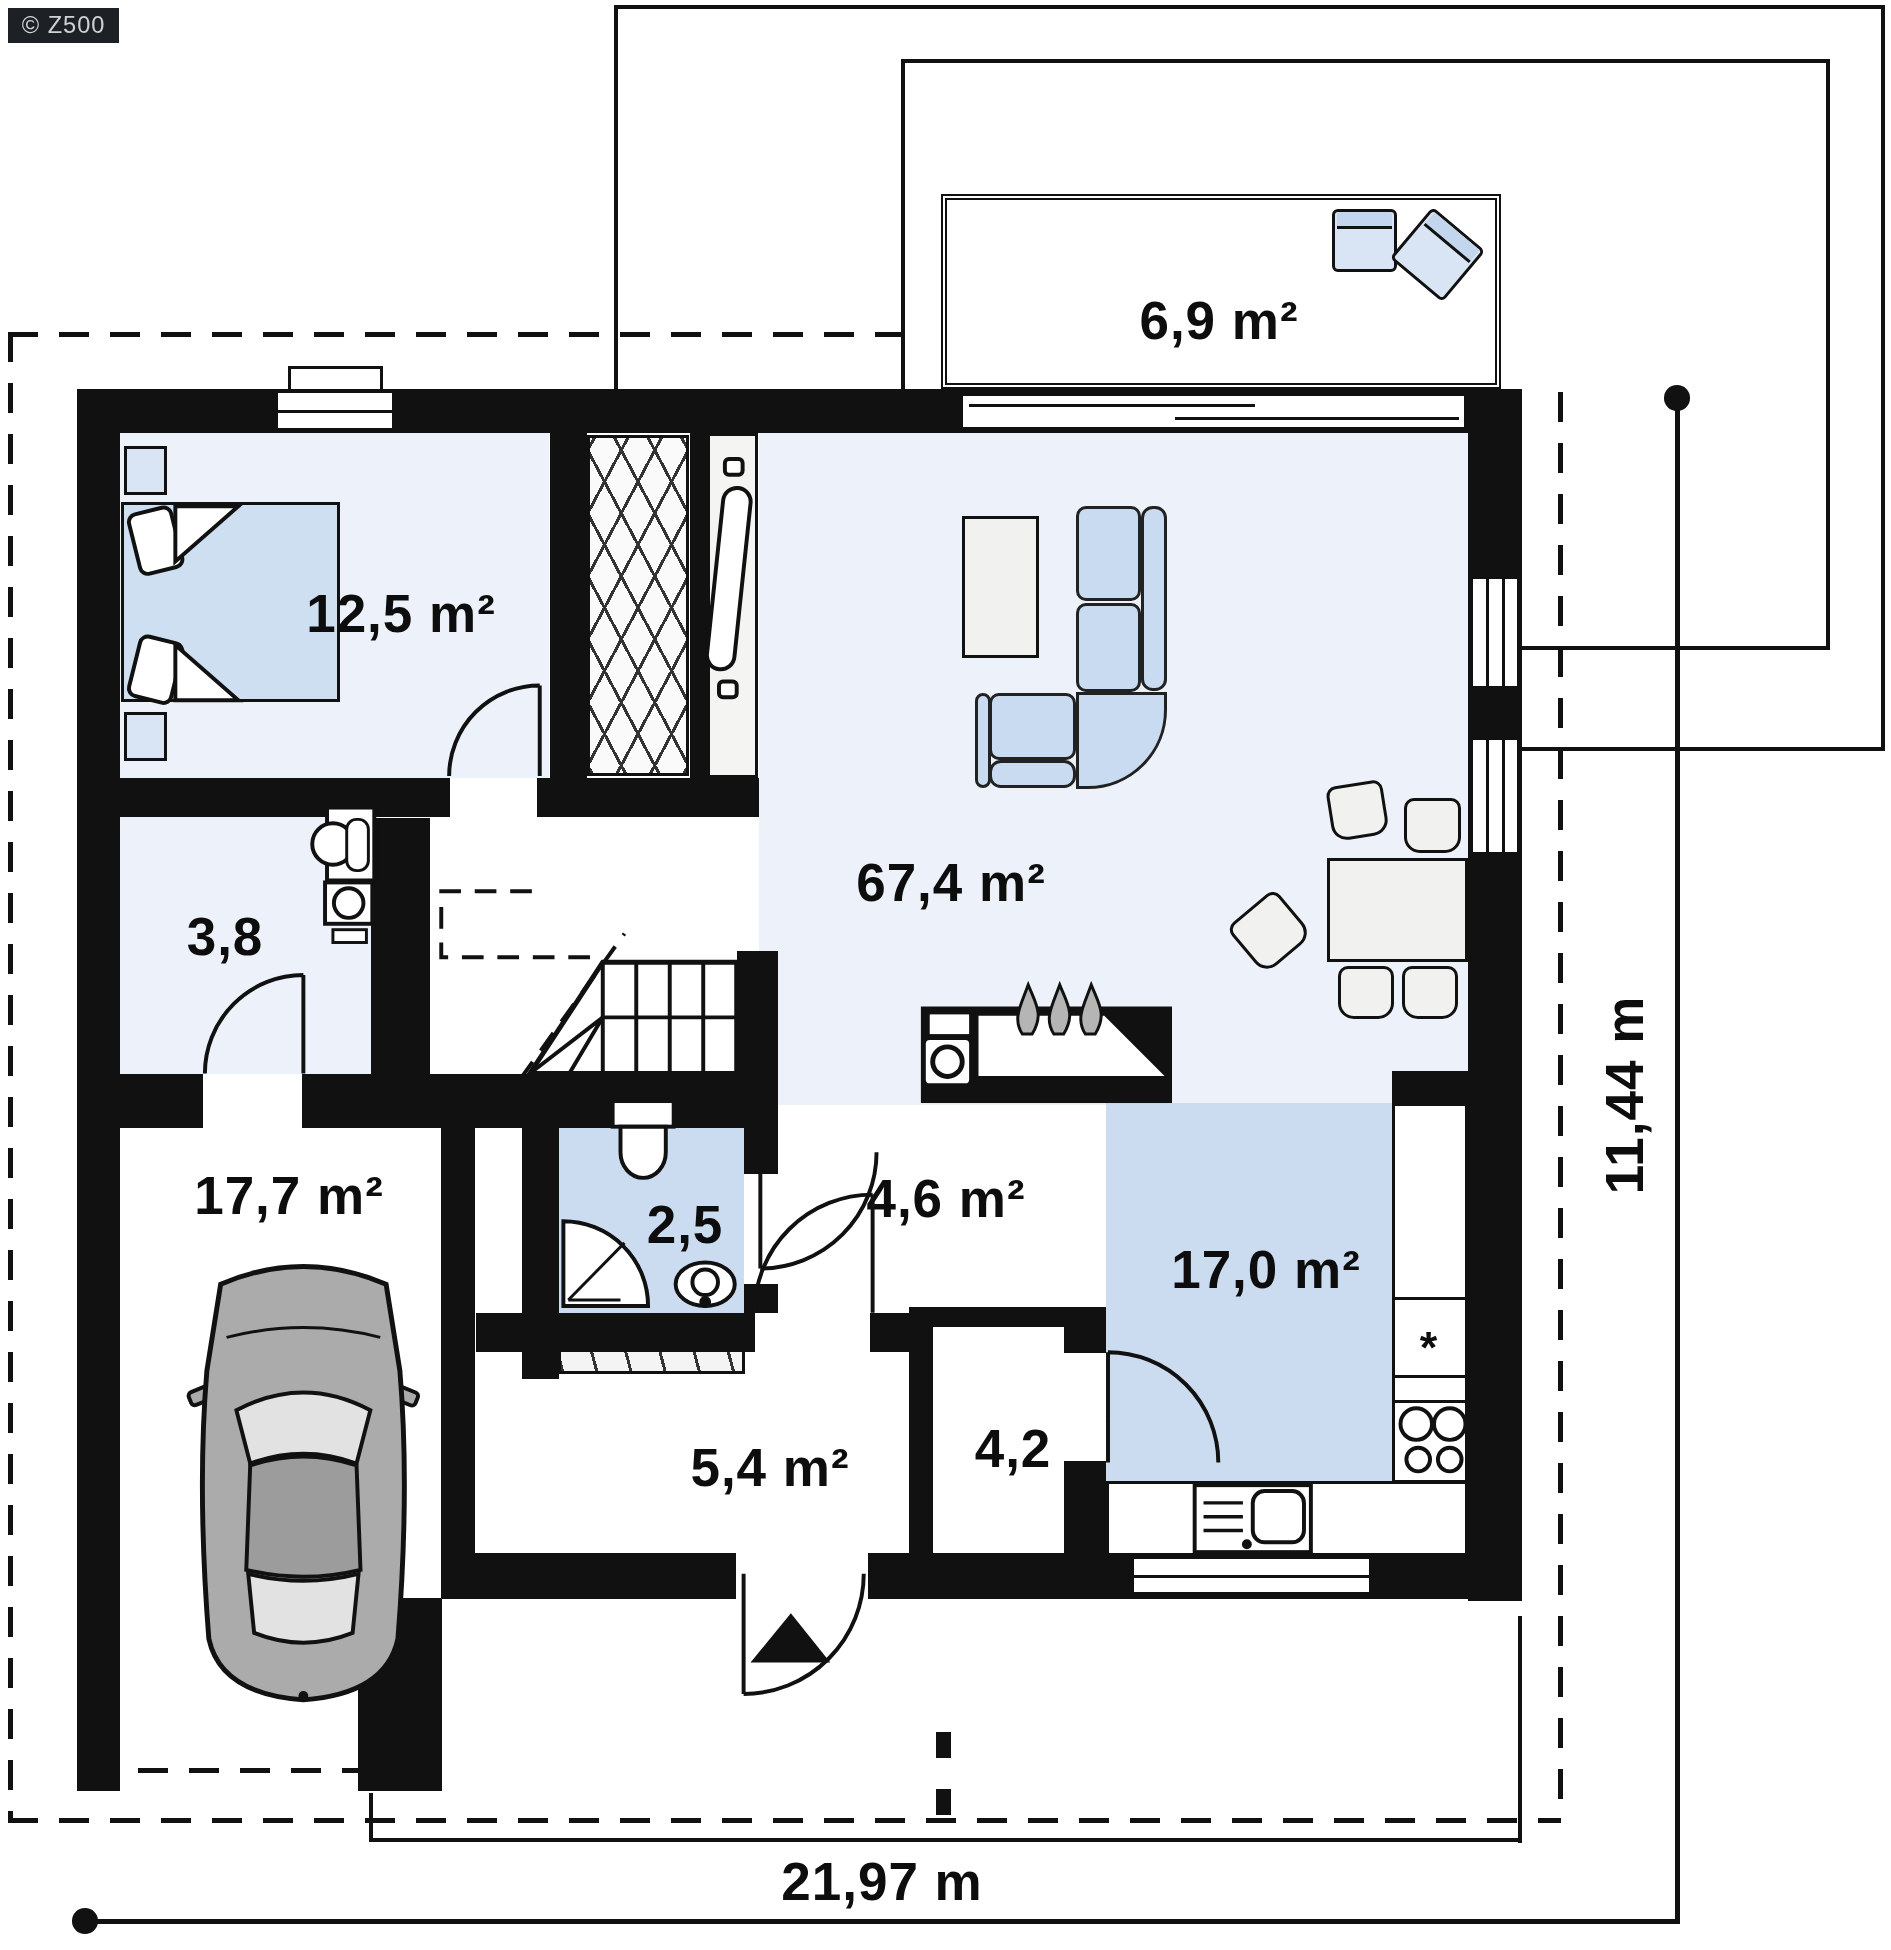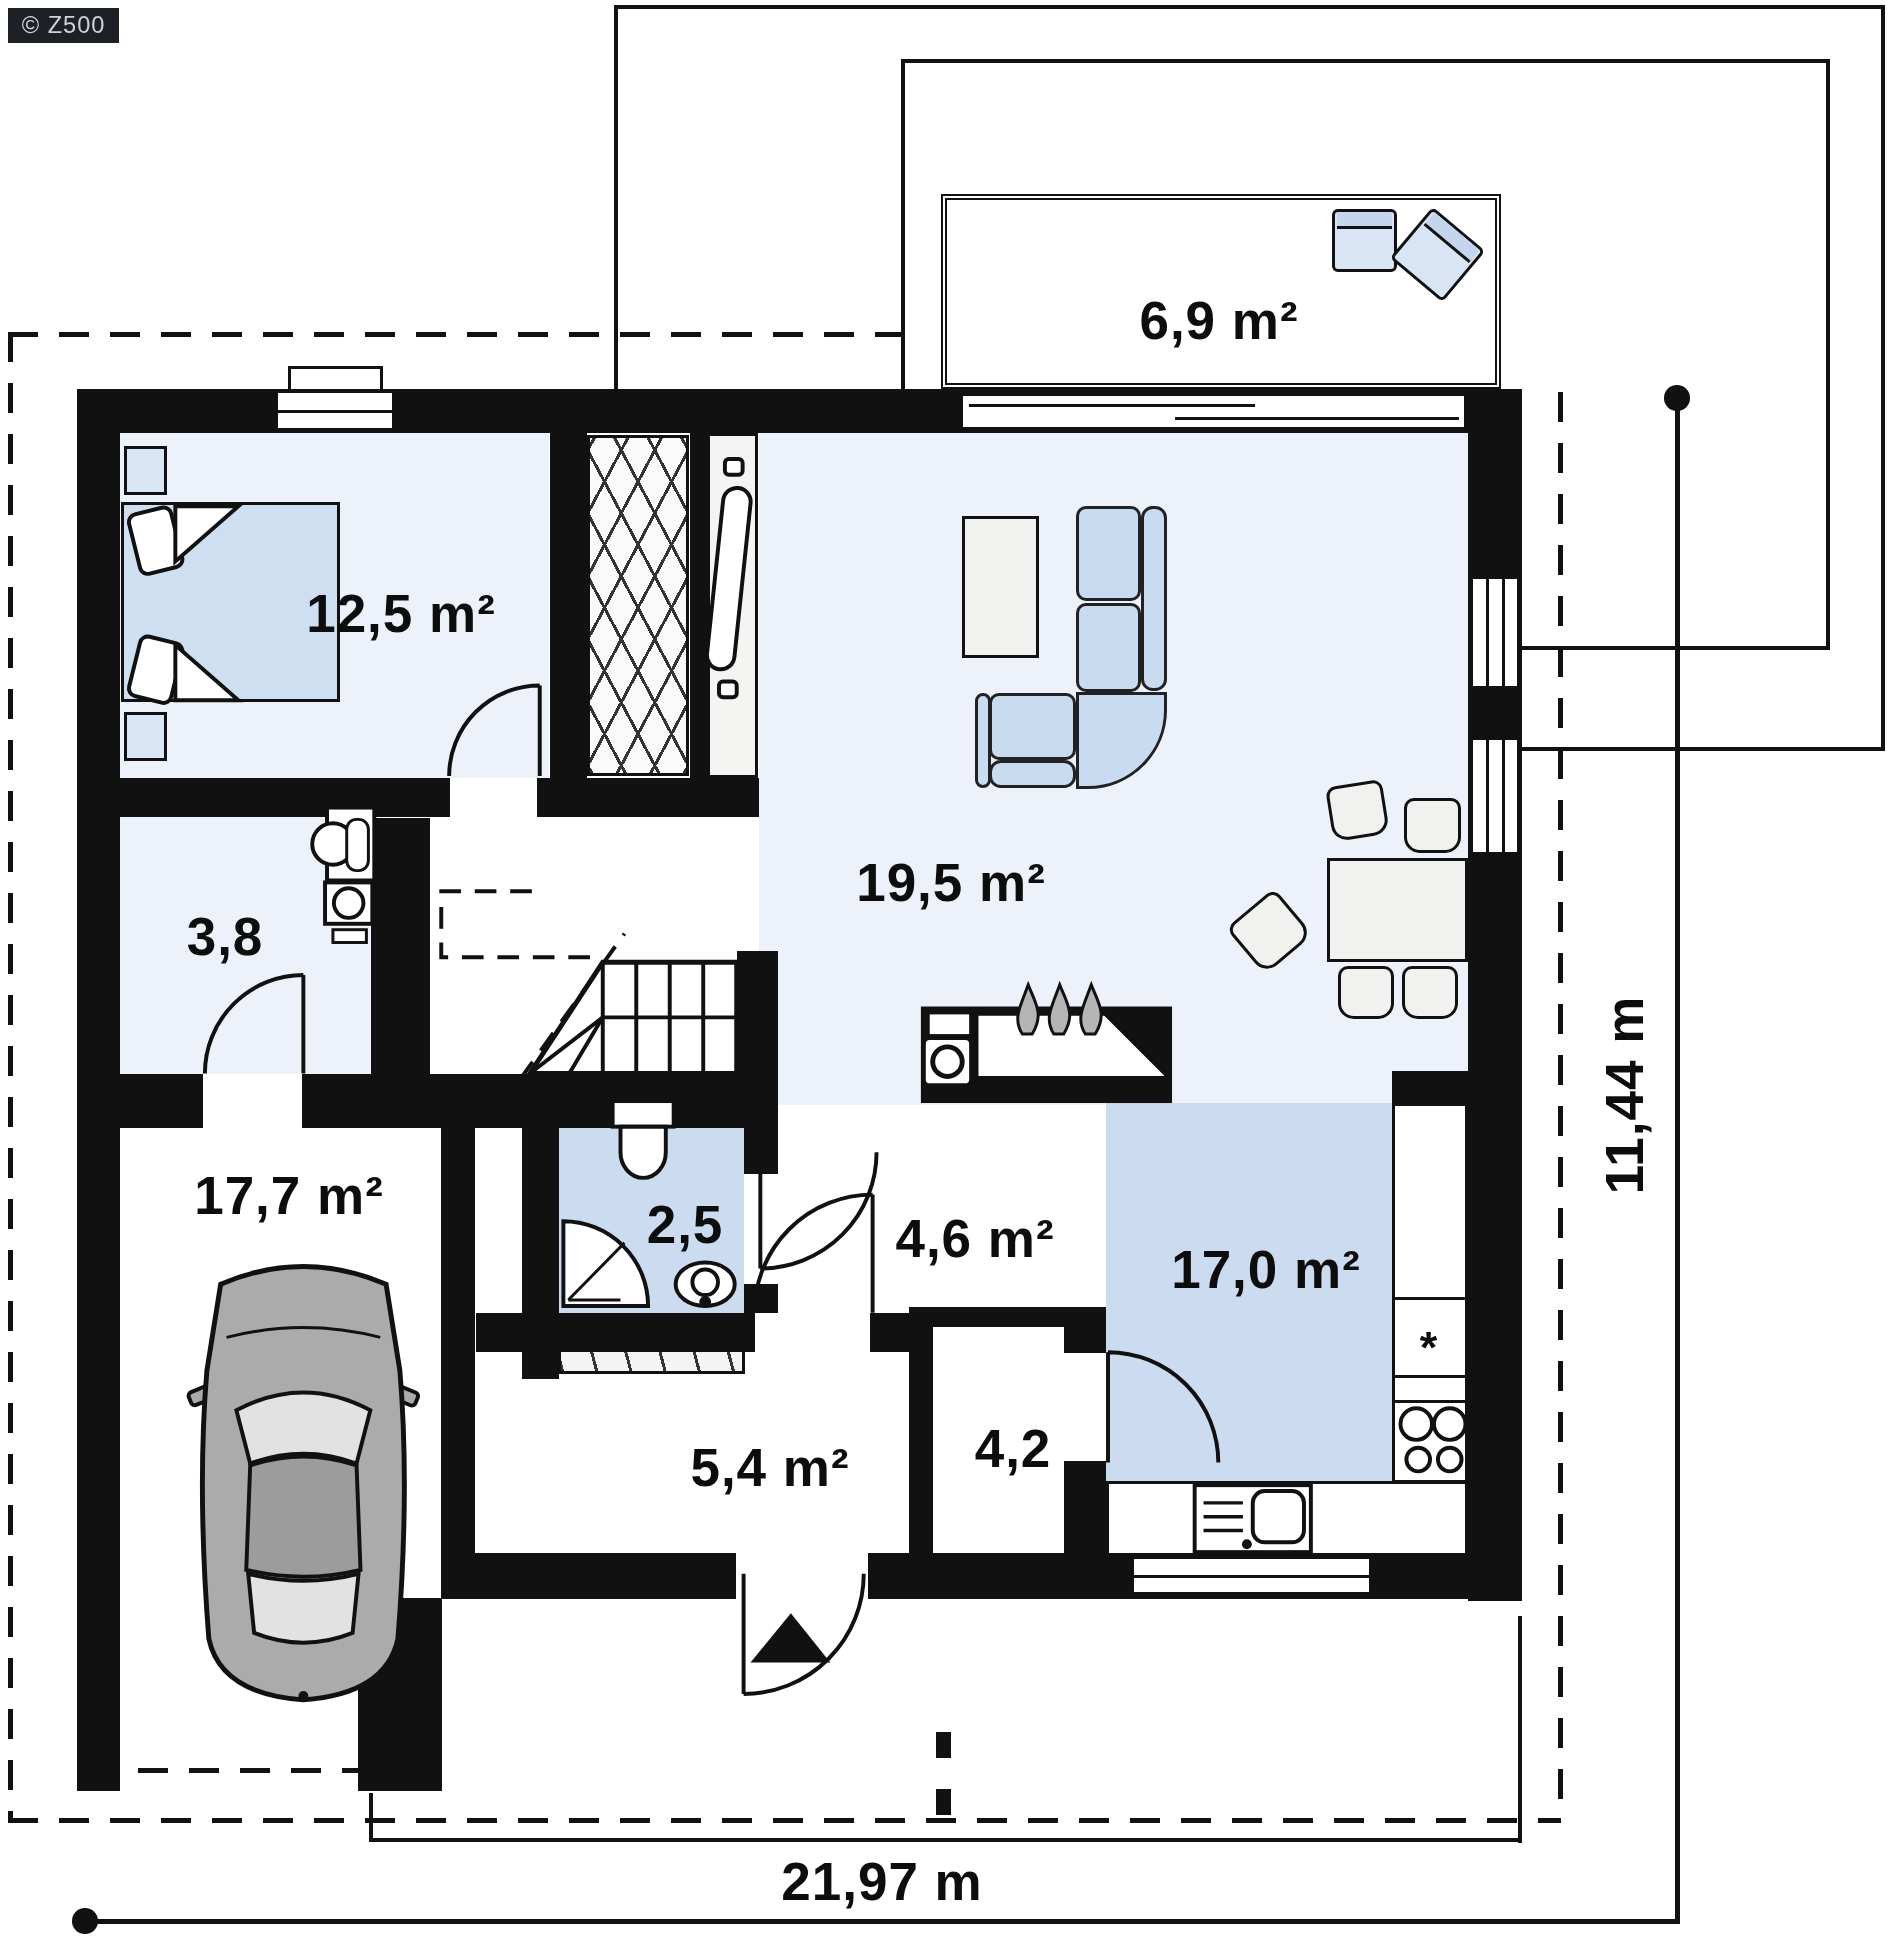--- a/index.html
+++ b/index.html
@@ -149,25 +149,25 @@
   <div class="win" style="left:1470px;top:737px;width:50px;height:118px;">
     <div class="abs" style="left:12.8px;top:0;width:3px;height:112px;background:#111;"></div>
     <div class="abs" style="left:28.6px;top:0;width:3px;height:112px;background:#111;"></div>
   </div>
   <div class="win" style="left:1131px;top:1556px;width:241px;height:39px;">
     <div class="abs" style="left:0;top:15.8px;width:235px;height:3px;background:#111;"></div>
   </div>
 
   <div class="lbl" style="left:1219px;top:320px;">6,9 m²</div>
   <div class="lbl" style="left:401px;top:613px;">12,5 m²</div>
-  <div class="lbl" style="left:951px;top:882px;">19,5 m²</div>
+  <div class="lbl" style="left:951px;top:882px;">67,4 m²</div>
   <div class="lbl" style="left:225px;top:936px;text-align:center;">3,8</div>
   <div class="lbl" style="left:289px;top:1195px;">17,7 m²</div>
   <div class="lbl" style="left:685px;top:1224px;">2,5</div>
-  <div class="lbl" style="left:975px;top:1198px;margin-top:40px;">4,6 m²</div>
+  <div class="lbl" style="left:946px;top:1198px;">4,6 m²</div>
   <div class="lbl" style="left:1266px;top:1269px;">17,0 m²</div>
   <div class="lbl" style="left:770px;top:1467px;text-align:right;">5,4 m²</div>
   <div class="lbl" style="left:1013px;top:1448px;">4,2</div>
   <div class="lbl" style="left:882px;top:1881px;">21,97 m</div>
   <div class="lbl lbl-v" style="left:1624px;top:1095px;">11,44 m</div>
   <div class="lbl" style="left:1429px;top:1348px;font-size:45px;">*</div>
 
   <div id="badge">© Z500</div>
 
   <svg width="1891" height="1950" viewBox="0 0 1920 1980">

